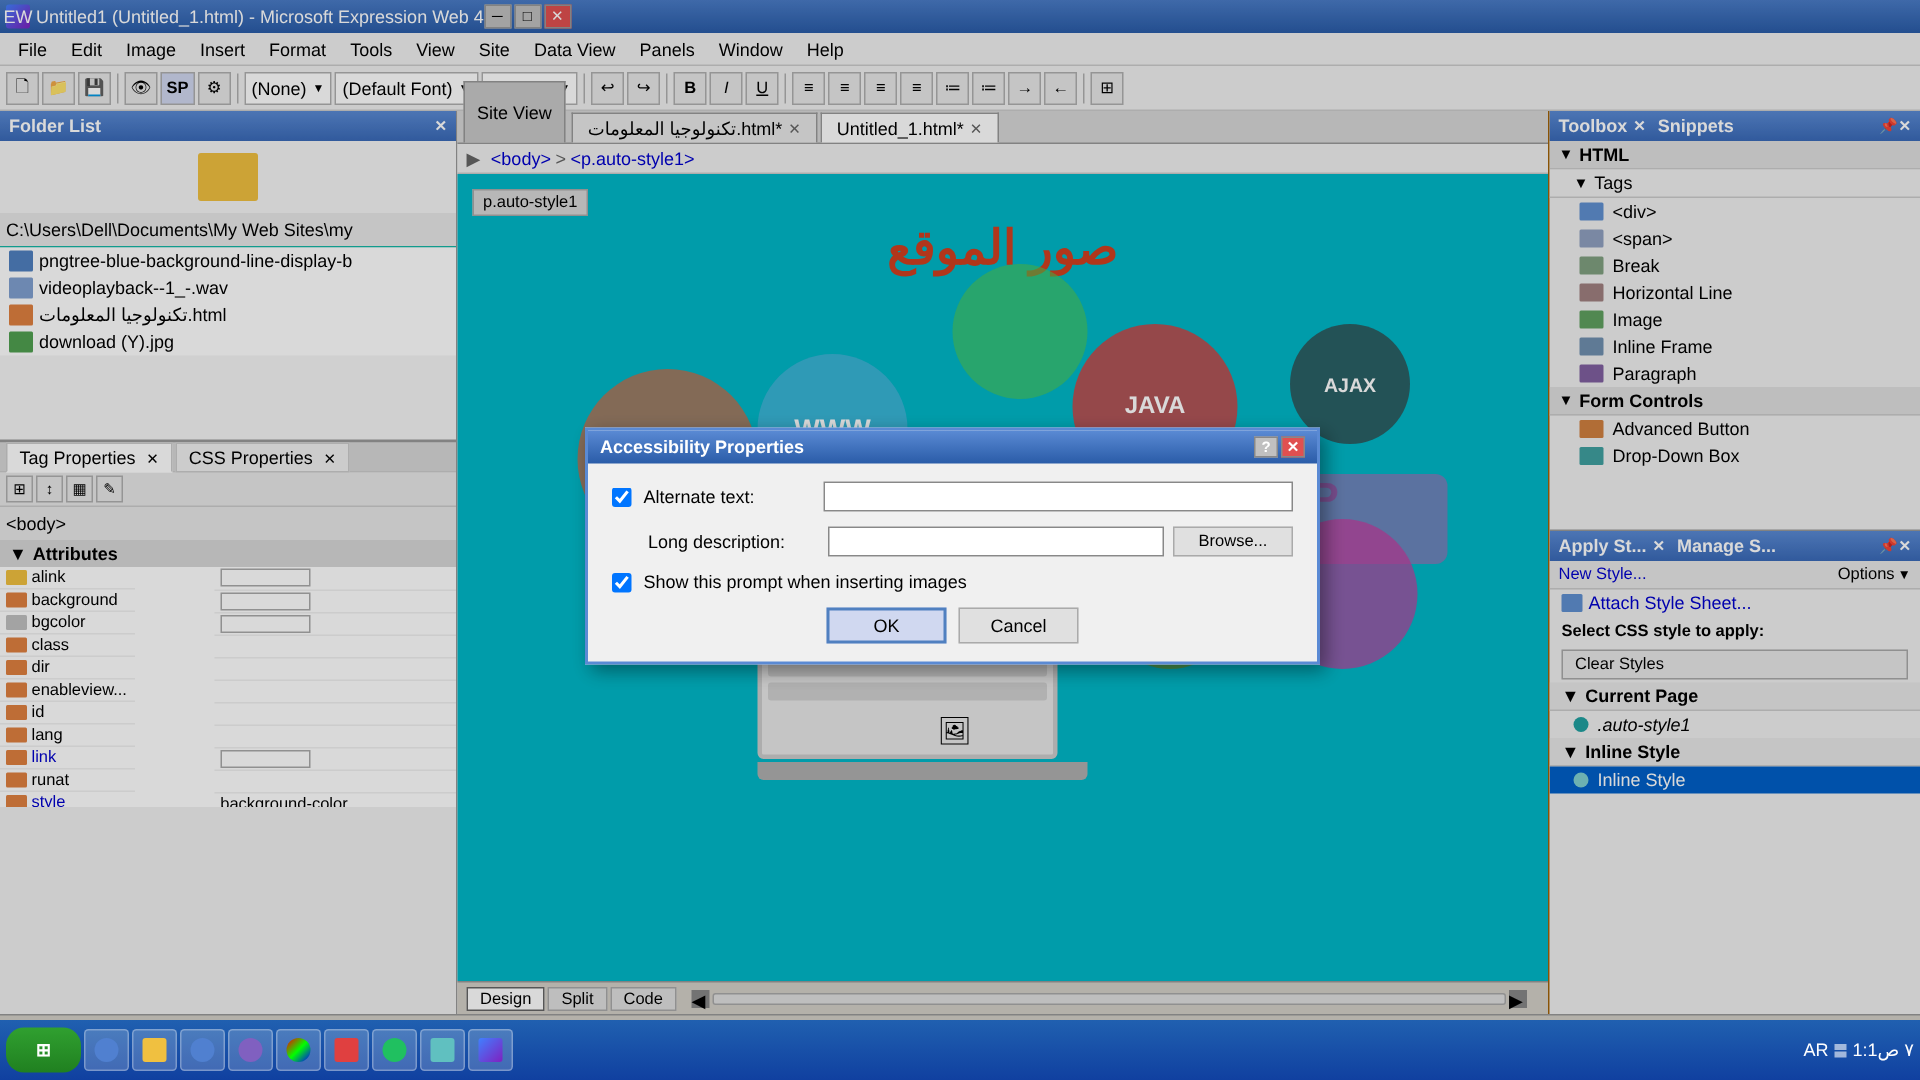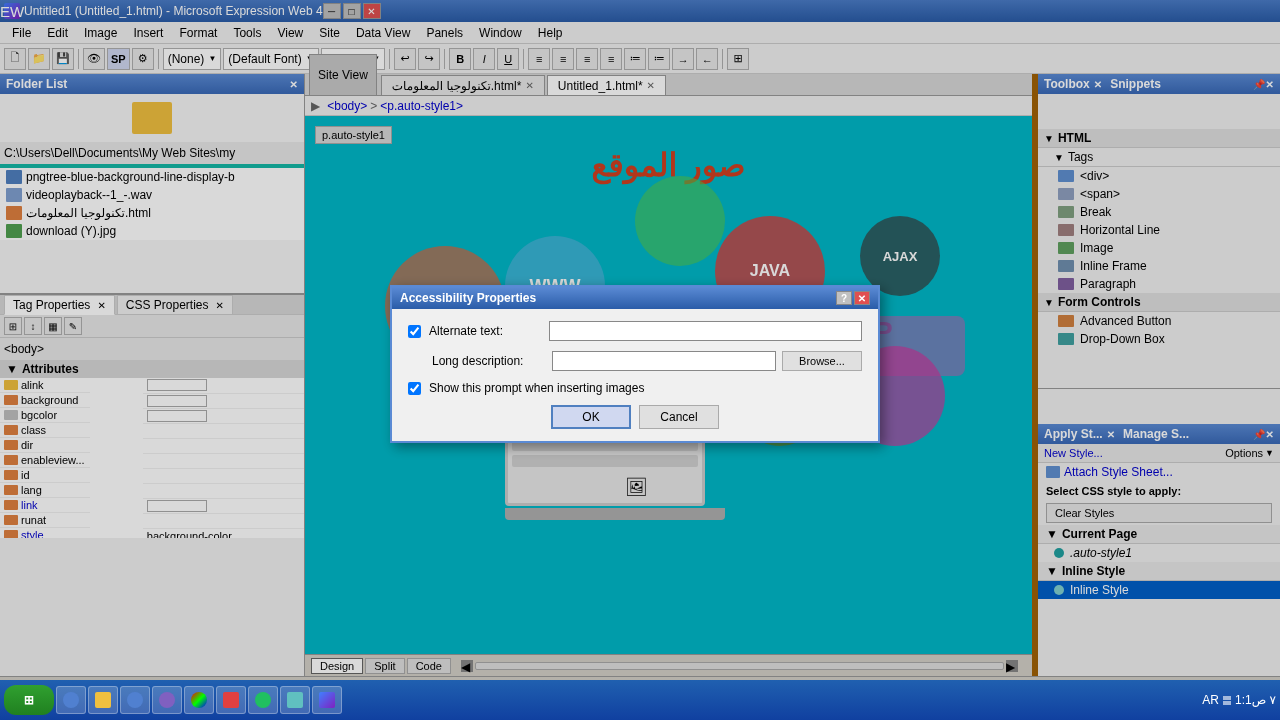--- a/index.html
+++ b/index.html
@@ -109,21 +109,21 @@
       background: #f5f5f5;
       border-bottom: 1px solid #999;
       overflow: hidden;
     }
 
     .folder-path {
       padding: 4px;
       font-size: 10px;
       color: #000;
       background: #e8e8e8;
-      border-bottom: 4px solid #14b8a6;
+      border-bottom: 1px solid #14b8a6;
       white-space: nowrap;
       overflow: hidden;
     }
     .file-list { flex: 1; overflow-y: auto; background: white; }
     .file-item {
       display: flex;
       align-items: center;
       padding: 2px 6px;
       font-size: 11px;
       cursor: pointer;
@@ -300,25 +300,24 @@
       align-items: center;
       padding: 0 6px;
       font-size: 11px;
       gap: 8px;
     }
 
     
     #right-panel {
       width: 248px;
       background: #f0f0f0;
-      border-left: 6px solid #a16207;
+      border-left: 1px solid #a16207;
       display: flex;
       flex-direction: column;
       overflow: hidden;
-      gap: 35px;
     }
     .right-panel-top {
       height: 260px;
       border-bottom: 1px solid #999;
       overflow-y: auto;
     }
     .toolbox-header {
       display: flex;
       align-items: center;
       background: linear-gradient(to bottom, #5a8ad4, #3a6ab8);
@@ -552,21 +551,21 @@
     
     ::-webkit-scrollbar { width: 12px; height: 12px; }
     ::-webkit-scrollbar-track { background: #e0e0e0; }
     ::-webkit-scrollbar-thumb { background: #a0a0a0; border: 1px solid #888; }
     ::-webkit-scrollbar-button { background: #c0c0c0; height: 12px; }
   </style>
 </head>
 <body>
 
 <div id="titlebar">
-  <div class="title-icon" style="background: linear-gradient(135deg,#4080ff,#8020c0); font-size:15px; color:white; display:flex; align-items:center; justify-content:center;">EW</div>
+  <div class="title-icon" style="background: linear-gradient(135deg,#4080ff,#8020c0); font-size:12px; color:white; display:flex; align-items:center; justify-content:center;">EW</div>
   <span>Untitled1 (Untitled_1.html) - Microsoft Expression Web 4</span>
   <div class="win-btns">
     <div class="win-btn">─</div>
     <div class="win-btn">□</div>
     <div class="win-btn close">✕</div>
   </div>
 </div>
 
 <div id="menubar">
   <span class="menu-item">File</span>

